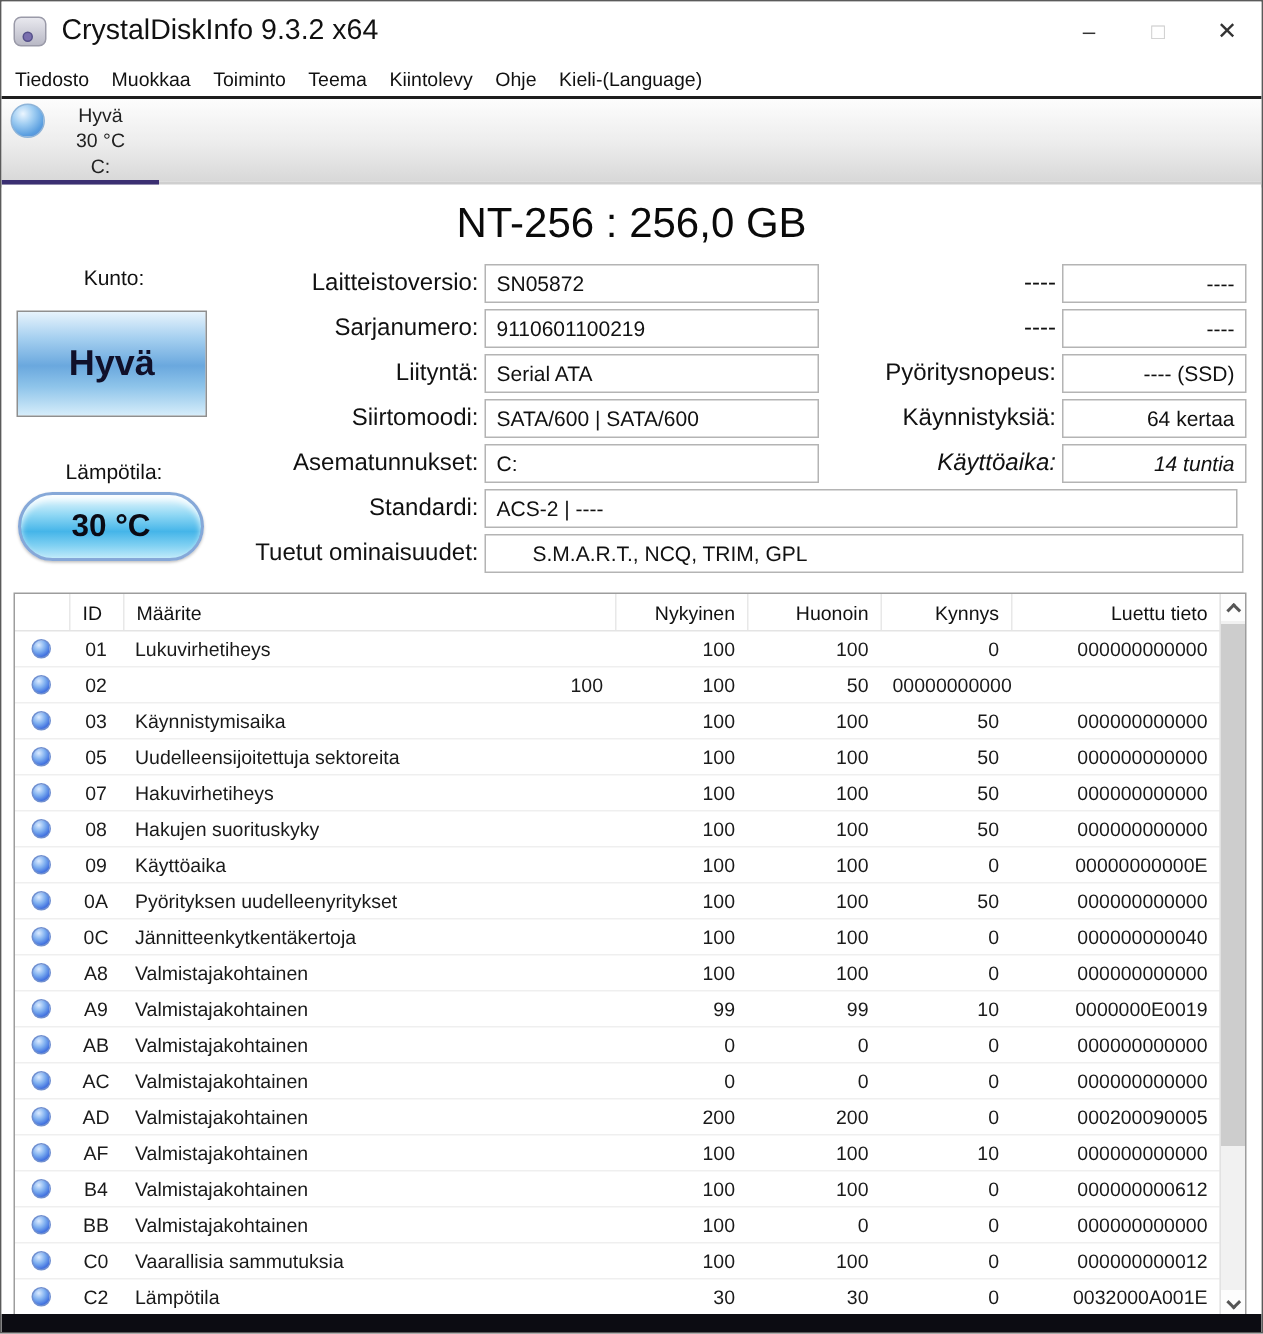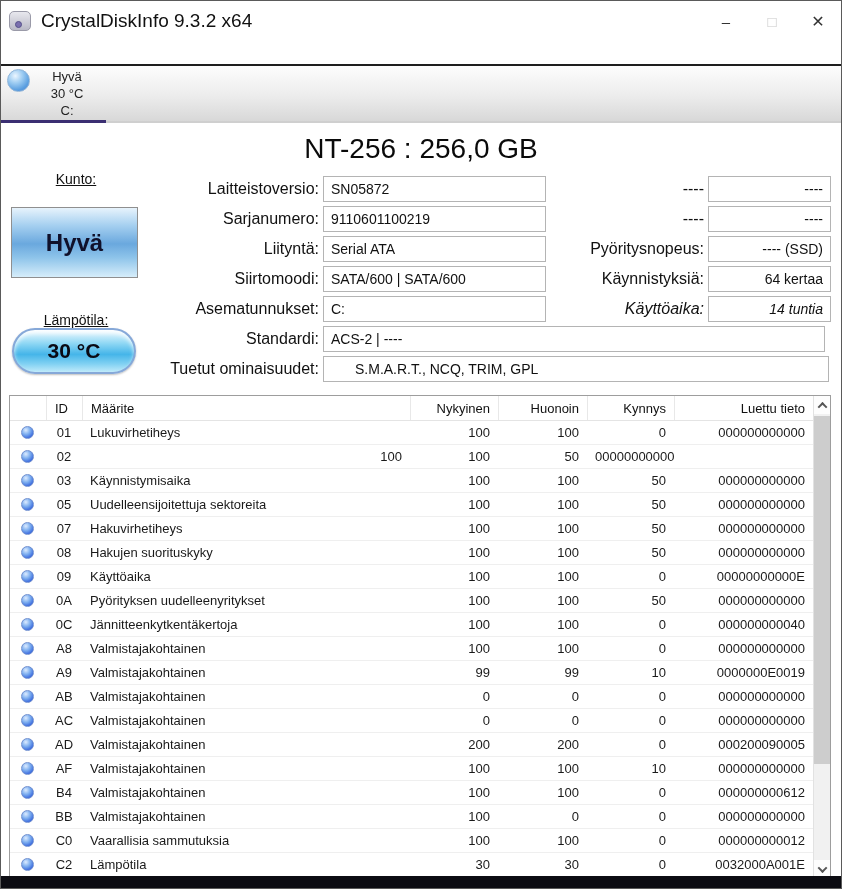--- a/index.html
+++ b/index.html
@@ -87,39 +87,48 @@
       <div class="disk-dot"></div>
     </div>
     <div class="title-text">CrystalDiskInfo 9.3.2 x64</div>
     <div class="win-buttons">
       <div class="win-btn">–</div>
       <div class="win-btn max">□</div>
       <div class="win-btn close">✕</div>
     </div>
   </div>
 
+  <div class="menubar">
+    <span class="menu-item">Tiedosto</span>
+    <span class="menu-item">Muokkaa</span>
+    <span class="menu-item">Toiminto</span>
+    <span class="menu-item">Teema</span>
+    <span class="menu-item">Kiintolevy</span>
+    <span class="menu-item">Ohje</span>
+    <span class="menu-item">Kieli-(Language)</span>
+  </div>
 
   <div class="tabstrip">
     <div class="drive-tab">
       <div class="tab-orb"></div>
       <div class="tab-text">
         <div>Hyvä</div>
         <div>30 °C</div>
         <div>C:</div>
       </div>
     </div>
     <div class="tab-indicator"></div>
   </div>
 
   <div class="main">
     <div class="disk-title">NT-256 : 256,0 GB</div>
 
-    <div class="side-label" style="top:46px;text-decoration:underline;">Kunto:</div>
+    <div class="side-label" style="top:52px;">Kunto:</div>
     <div class="health-button">Hyvä</div>
-    <div class="side-label" style="top:187px;text-decoration:underline;">Lämpötila:</div>
+    <div class="side-label" style="top:181px;">Lämpötila:</div>
     <div class="temp-pill">30 °C</div>
 
     <div class="field-row" style="top:51px; left:0;">
       <div class="f-label" style="width:318px;">Laitteistoversio:</div>
       <div class="f-box" style="width:223px; margin-left:4px;">SN05872</div>
     </div>
     <div class="field-row" style="top:81px; left:0;">
       <div class="f-label" style="width:318px;">Sarjanumero:</div>
       <div class="f-box" style="width:223px; margin-left:4px;">9110601100219</div>
     </div>

